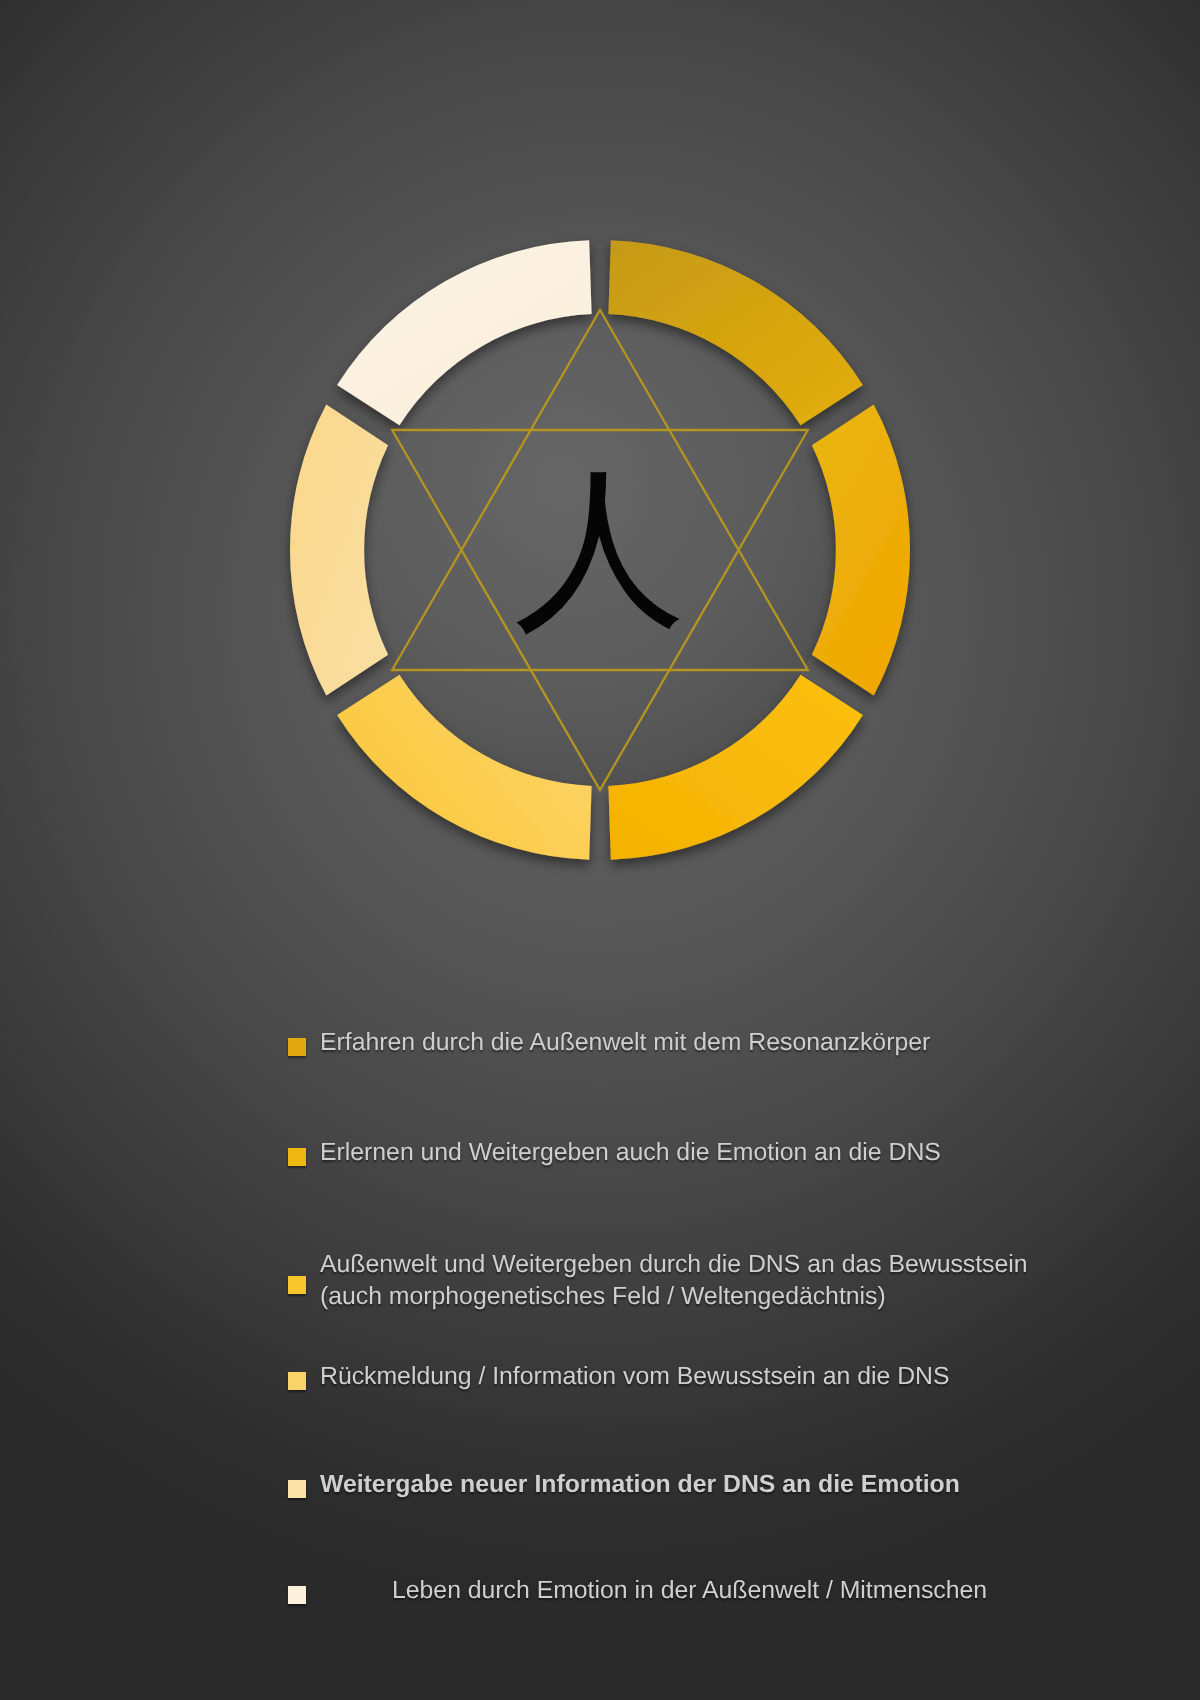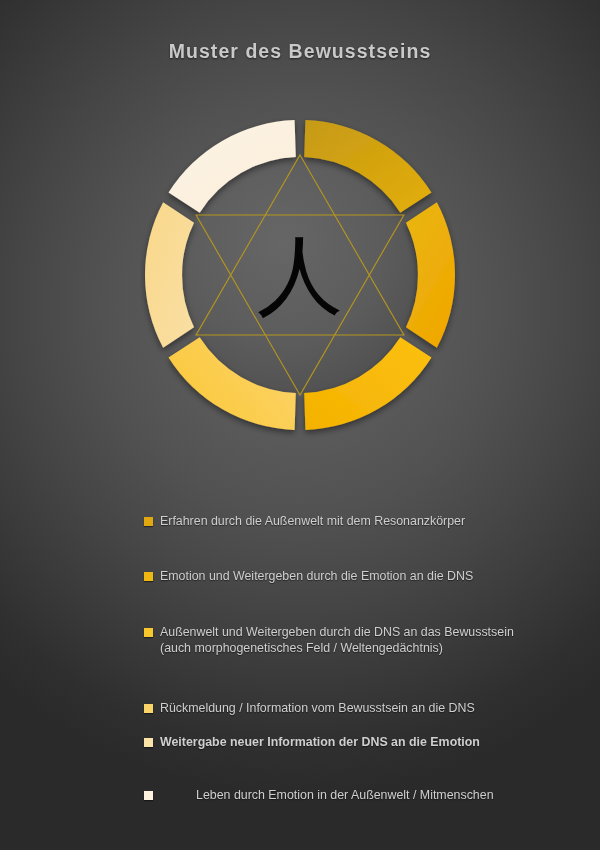--- a/index.html
+++ b/index.html
@@ -58,21 +58,21 @@
   
   #legend {
     position: absolute;
     left: 116px;
     top: 505px;
     width: 470px;
   }
   .legend-item {
     position: absolute;
     display: flex;
-    align-items: flex-start;
+    align-items: center;
     left: 0;
     padding-left: 28px;
   }
   .legend-bullet {
     width: 9px;
     height: 9px;
     flex: 0 0 9px;
     margin-top: 3px;
     margin-right: 7px;
     box-shadow: 0 1px 1px rgba(0,0,0,.45);
@@ -83,21 +83,20 @@
     line-height: 15.5px;
     text-shadow: 0 1px 1px rgba(0,0,0,.5);
     white-space: pre-line;
   }
 </style>
 </head>
 <body>
 
 <div id="page">
 
-  <div id="title">Muster des Bewusstseins</div>
 
   <div id="emblem-wrap">
     <svg id="emblem" viewBox="0 0 320 340">
       <defs>
         <radialGradient id="discGrad" cx="42%" cy="36%" r="72%">
           <stop offset="0%" stop-color="#666666"></stop>
           <stop offset="60%" stop-color="#5c5c5c"></stop>
           <stop offset="100%" stop-color="#4f4f4f"></stop>
         </radialGradient>
         <filter id="ringShadow" x="-25%" y="-25%" width="150%" height="150%">
@@ -155,28 +154,28 @@
     </svg>
   </div>
 
   <div id="legend">
     <div class="legend-item" style="top: 9px;">
       <span class="legend-bullet" style="background: rgb(226, 168, 16);"></span>
       <span class="legend-text">Erfahren durch die Außenwelt mit dem Resonanzkörper</span>
     </div>
     <div class="legend-item" style="top: 64px;">
       <span class="legend-bullet" style="background: rgb(239, 183, 17);"></span>
-      <span class="legend-text">Emotion und Weitergeben durch die Emotion an die DNS</span>
+      <span class="legend-text">Erlernen und Weitergeben auch die Emotion an die DNS</span>
     </div>
     <div class="legend-item" style="top: 120px;">
       <span class="legend-bullet" style="background: rgb(248, 199, 44);"></span>
       <span class="legend-text">Außenwelt und Weitergeben durch die DNS an das Bewusstsein
 (auch morphogenetisches Feld / Weltengedächtnis)</span>
     </div>
-    <div class="legend-item" style="top: 176px; margin-top: 20px;">
+    <div class="legend-item" style="top: 176px;">
       <span class="legend-bullet" style="background: rgb(251, 212, 105);"></span>
       <span class="legend-text">Rückmeldung / Information vom Bewusstsein an die DNS</span>
     </div>
     <div class="legend-item" style="top: 230px; font-weight: bold;">
       <span class="legend-bullet" style="background: rgb(251, 226, 166);"></span>
       <span class="legend-text">Weitergabe neuer Information der DNS an die Emotion</span>
     </div>
     <div class="legend-item" style="top: 283px; gap: 36px;">
       <span class="legend-bullet" style="background: rgb(253, 242, 221);"></span>
       <span class="legend-text">Leben durch Emotion in der Außenwelt / Mitmenschen</span>

